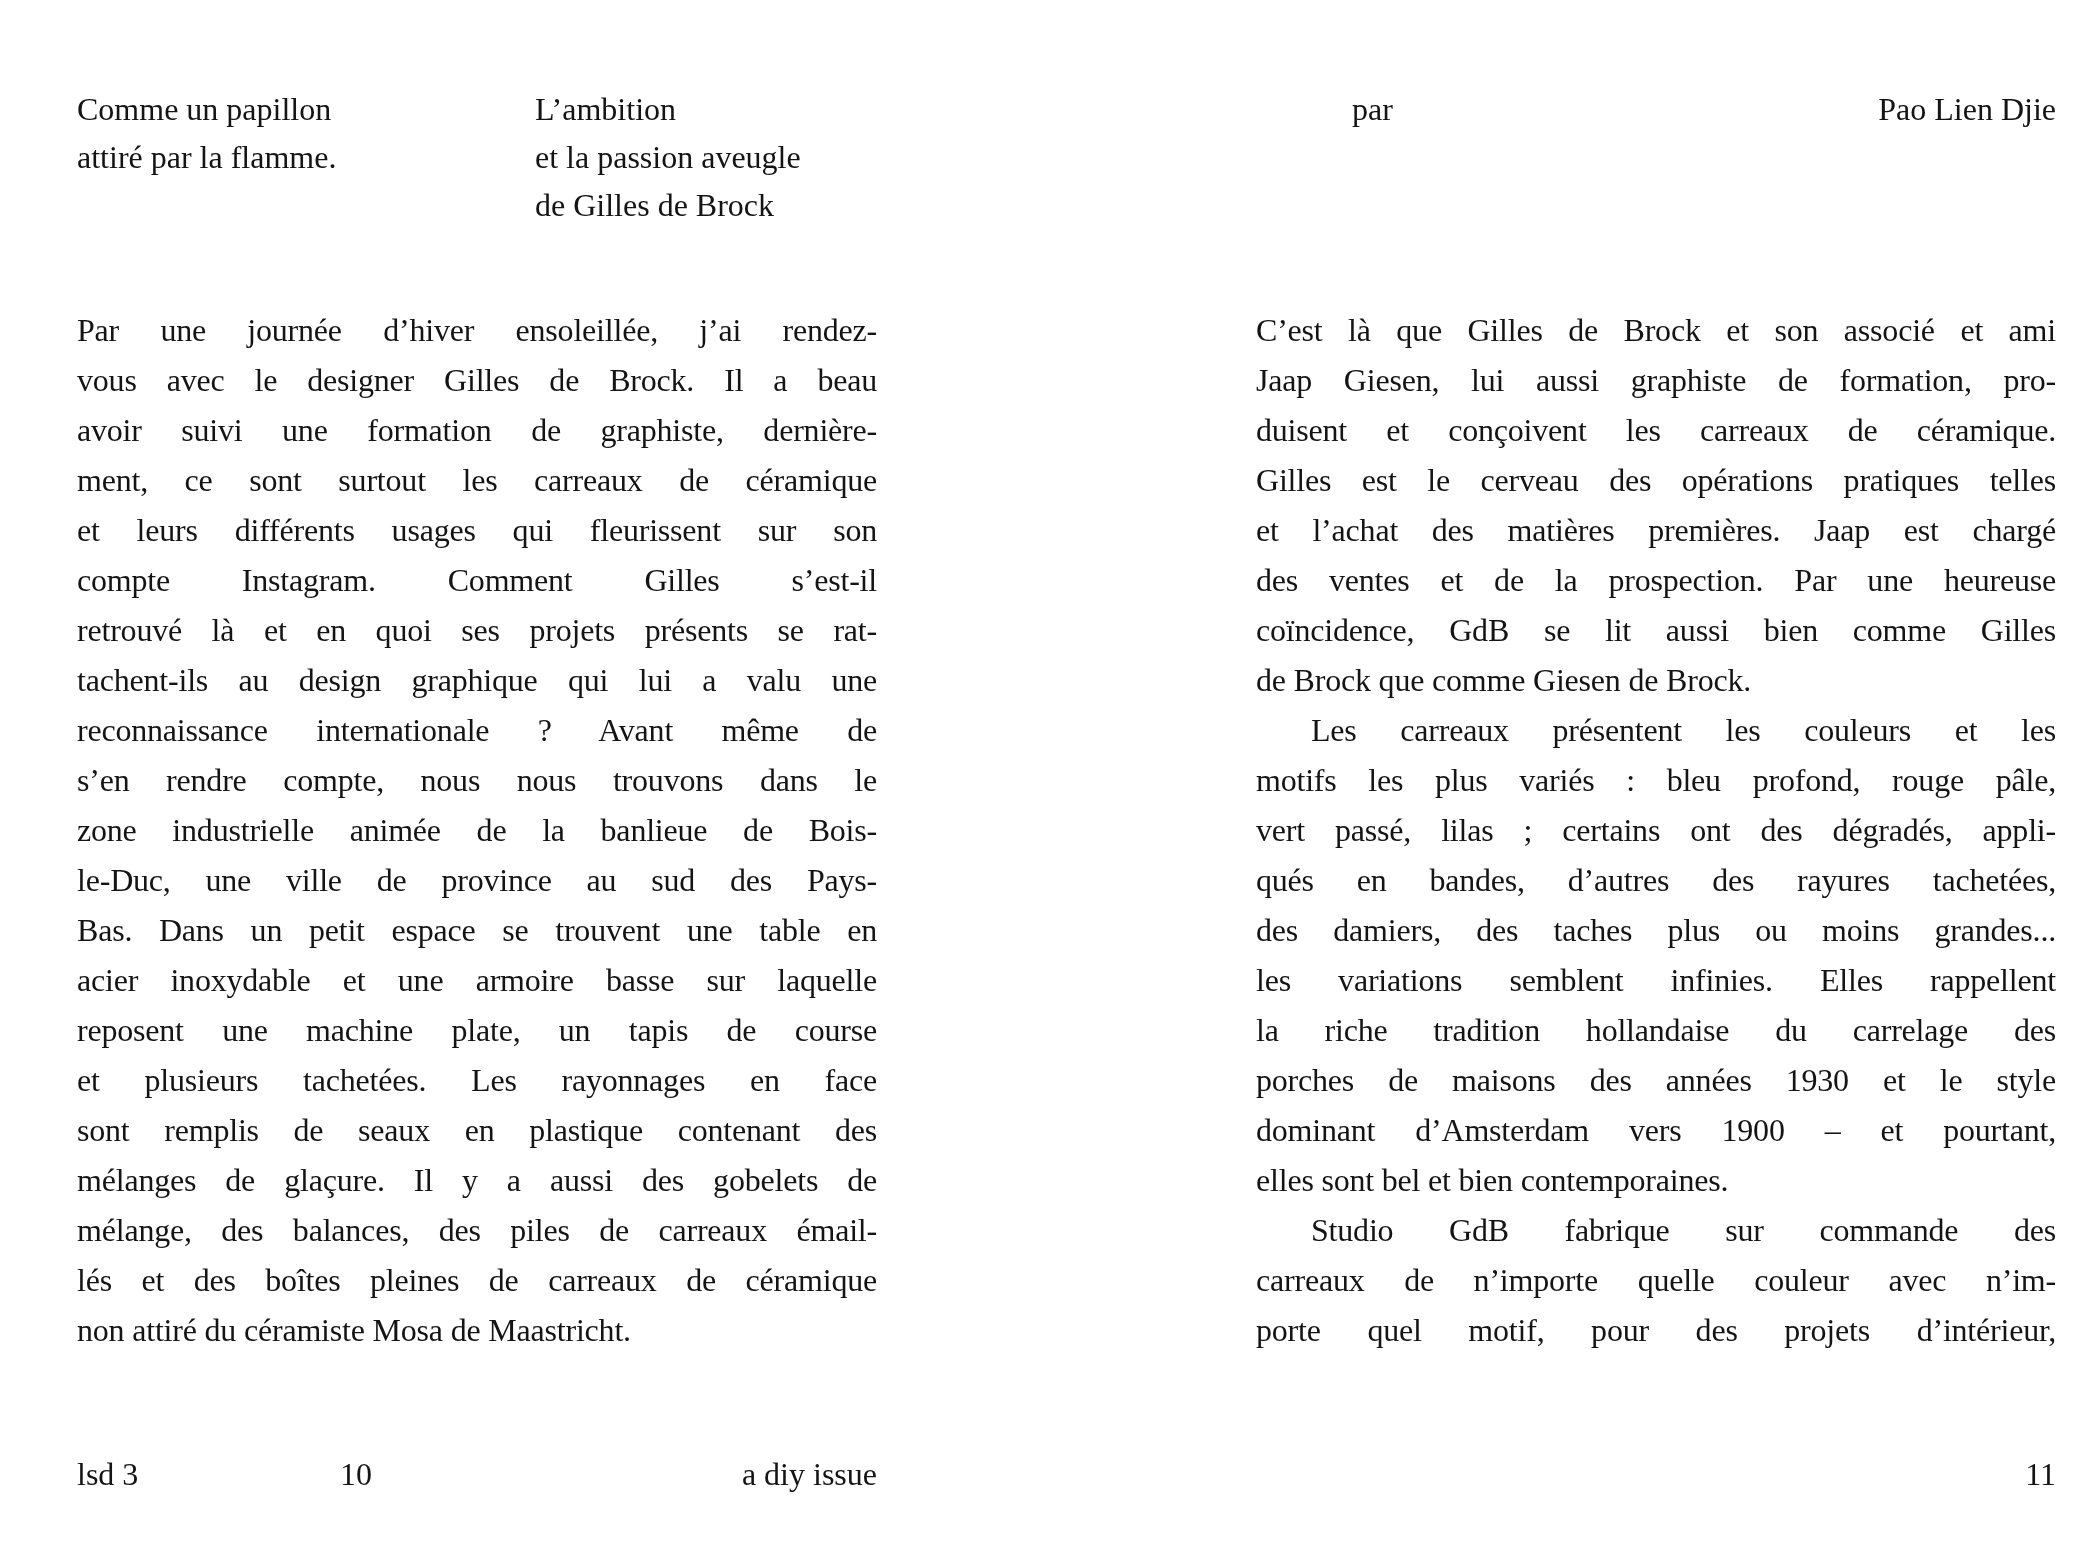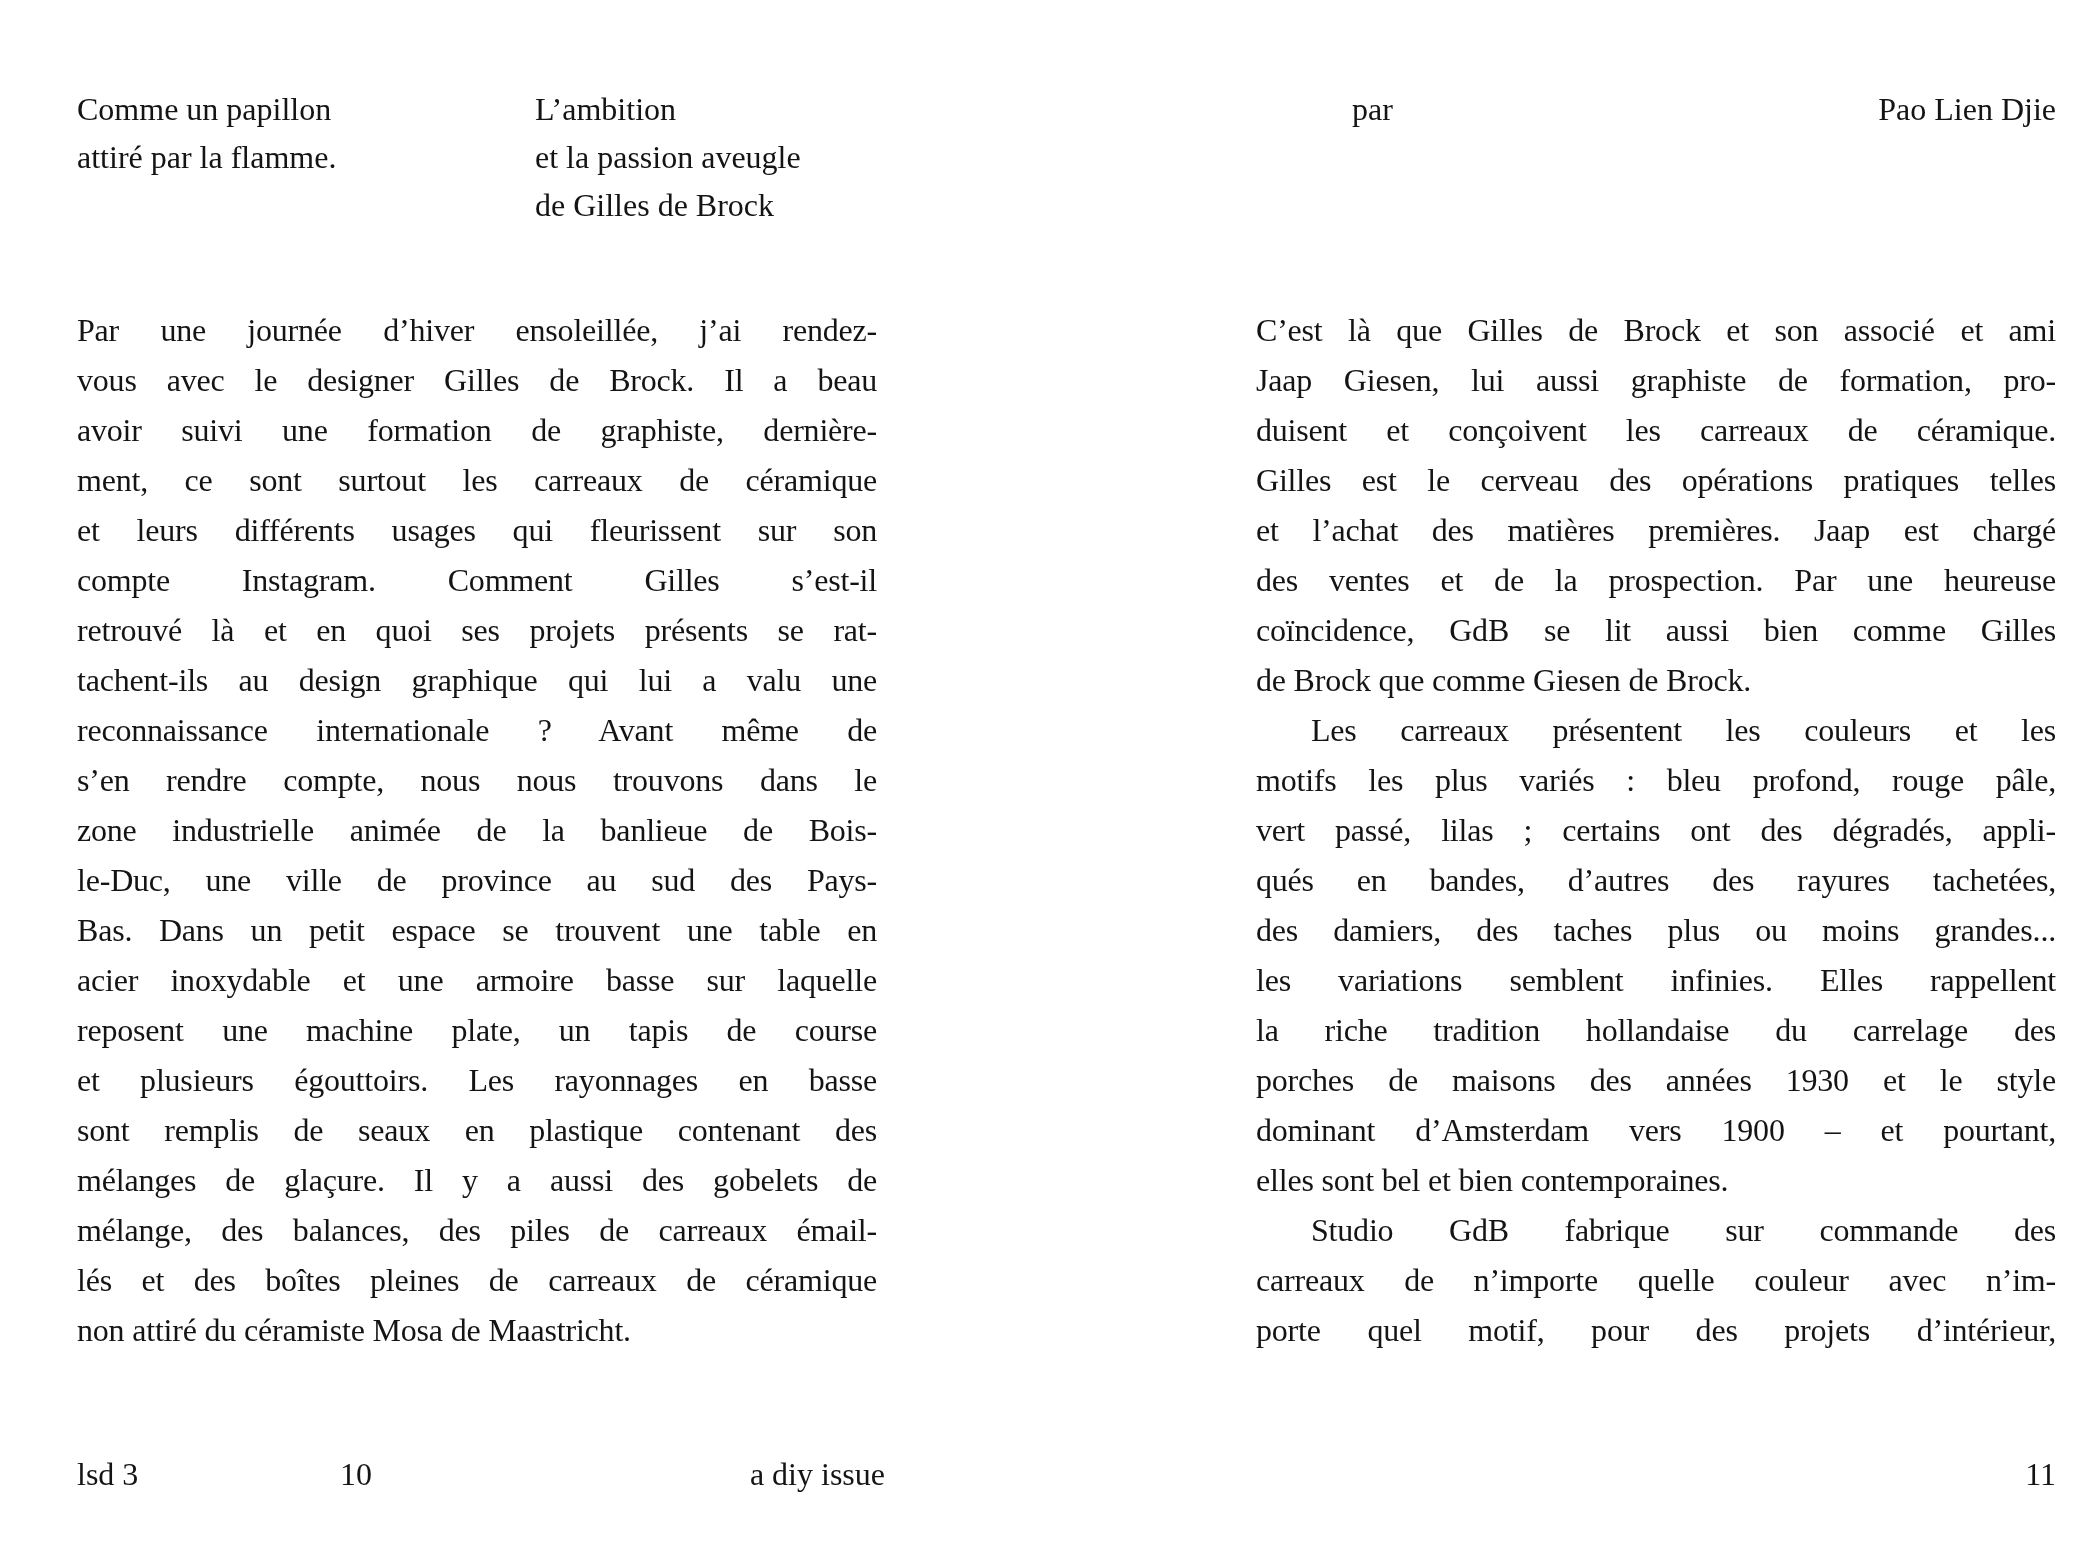--- a/index.html
+++ b/index.html
@@ -74,21 +74,21 @@
     <div class="line">compte Instagram. Comment Gilles s’est-il</div>
     <div class="line">retrouvé là et en quoi ses projets présents se rat-</div>
     <div class="line">tachent-ils au design graphique qui lui a valu une</div>
     <div class="line">reconnaissance internationale ? Avant même de</div>
     <div class="line">s’en rendre compte, nous nous trouvons dans le</div>
     <div class="line">zone industrielle animée de la banlieue de Bois-</div>
     <div class="line">le-Duc, une ville de province au sud des Pays-</div>
     <div class="line">Bas. Dans un petit espace se trouvent une table en</div>
     <div class="line">acier inoxydable et une armoire basse sur laquelle</div>
     <div class="line">reposent une machine plate, un tapis de course</div>
-    <div class="line">et plusieurs égouttoirs. Les rayonnages en basse</div>
+    <div class="line">et plusieurs tachetées. Les rayonnages en face</div>
     <div class="line">sont remplis de seaux en plastique contenant des</div>
     <div class="line">mélanges de glaçure. Il y a aussi des gobelets de</div>
     <div class="line">mélange, des balances, des piles de carreaux émail-</div>
     <div class="line">lés et des boîtes pleines de carreaux de céramique</div>
     <div class="line last">non attiré du céramiste Mosa de Maastricht.</div>
   </div>
 
 <div class="column" style="left:1256px; top:305px;">
     <div class="line">C’est là que Gilles de Brock et son associé et ami</div>
     <div class="line">Jaap Giesen, lui aussi graphiste de formation, pro-</div>
@@ -110,15 +110,15 @@
     <div class="line last">elles sont bel et bien contemporaines.</div>
     <div class="line indent">Studio GdB fabrique sur commande des</div>
     <div class="line">carreaux de n’importe quelle couleur avec n’im-</div>
     <div class="line">porte quel motif, pour des projets d’intérieur,</div>
   </div>
 
 <div class="footer-item" style="left:77px; top:1452px;">lsd 3</div>
 
 <div class="footer-item" style="left:340px; top:1452px;">10</div>
 
-<div class="footer-item right-align" style="left:85px; top:1452px; width:800px;font-family:Liberation Serif, serif;">a diy issue</div>
+<div class="footer-item right-align" style="left:77px; top:1452px; width:800px;font-family:Liberation Serif, serif;">a diy issue</div>
 
 <div class="footer-item right-align" style="left:1256px; top:1452px; width:800px;">11</div>
 
 </body></html>

